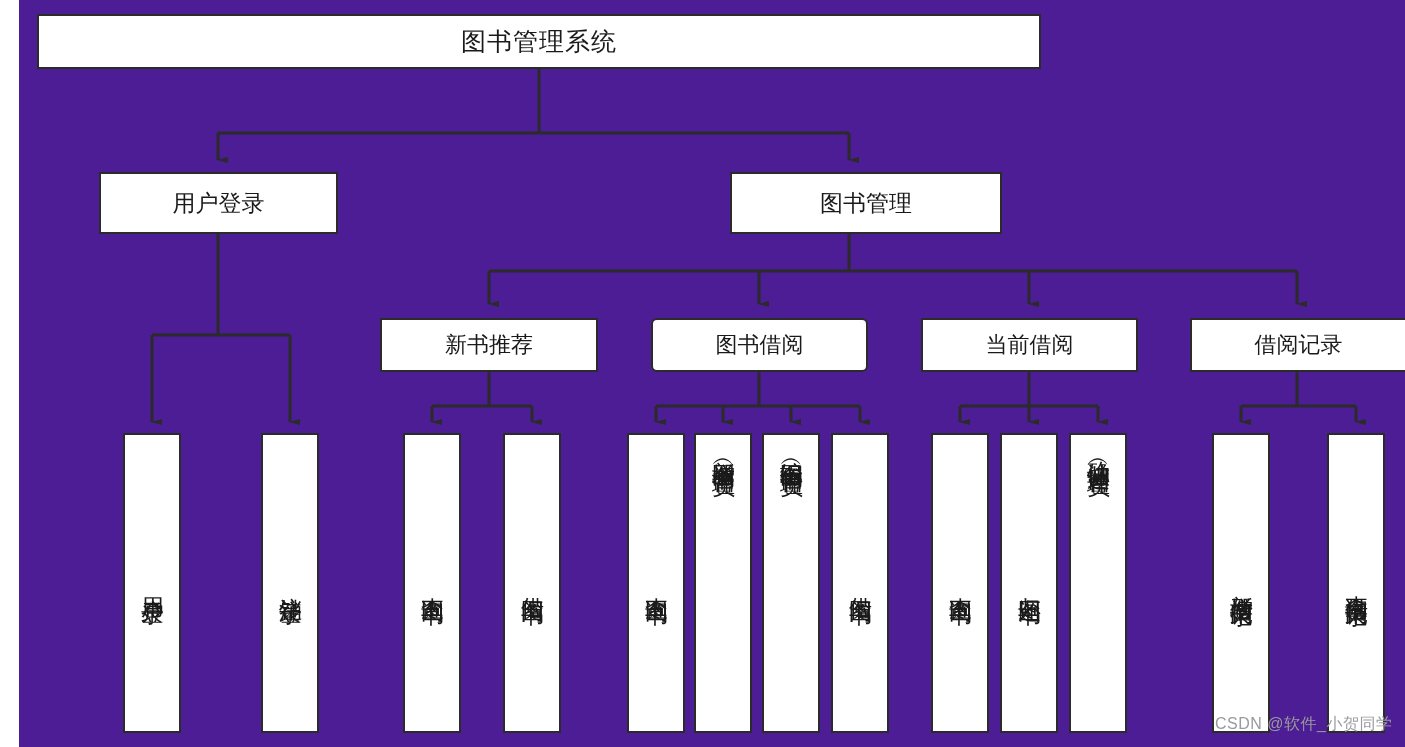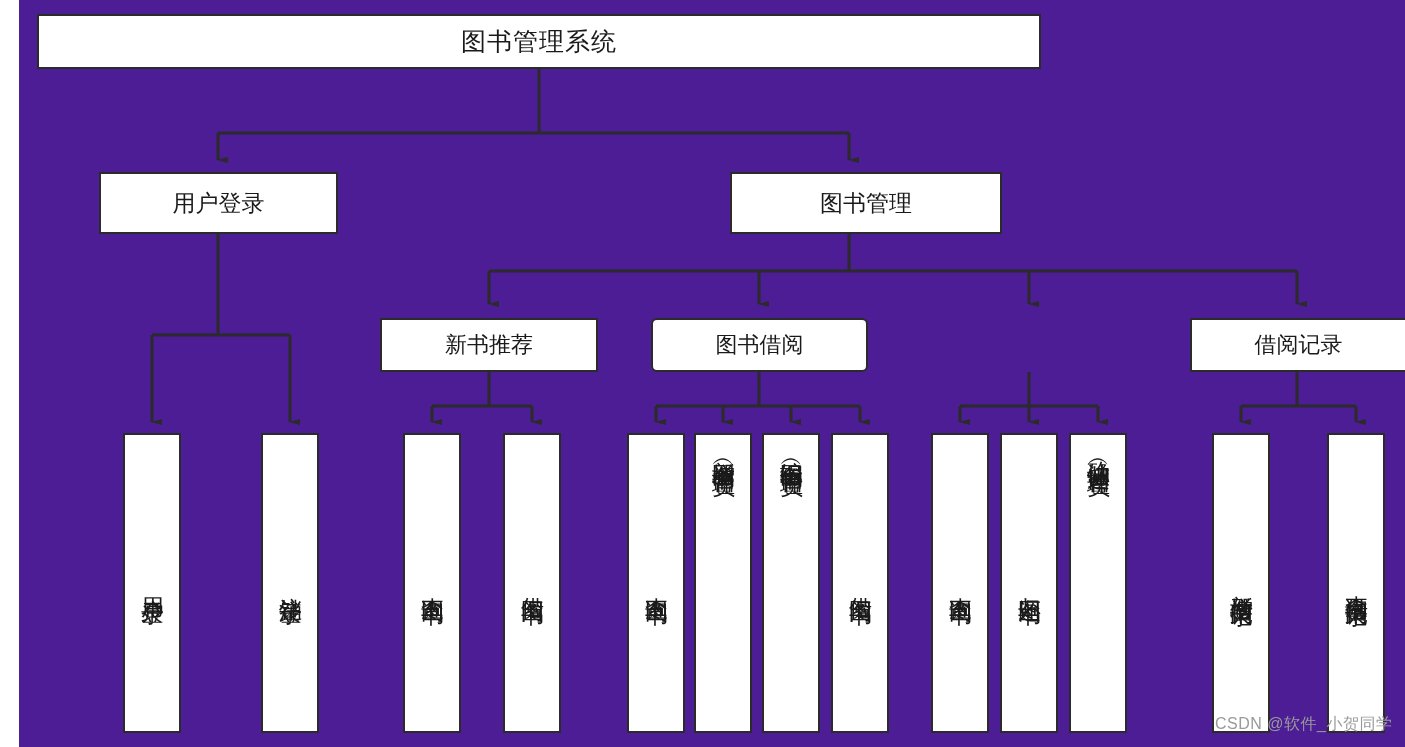--- a/index.html
+++ b/index.html
@@ -139,20 +139,23 @@
   <div class="node level2" style="left:711px; top:172px; width:272px; height:62px;">
     <span>图书管理</span>
   </div>
 
   <div class="node level3" style="left:361px; top:318px; width:218px; height:54px;">
     <span>新书推荐</span>
   </div>
   <div class="node level3" style="left:632px; top:318px; width:217px; height:54px;border-radius:6px;">
     <span>图书借阅</span>
   </div>
+  <div class="node level3" style="left:902px; top:318px; width:217px; height:54px;">
+    <span>当前借阅</span>
+  </div>
   <div class="node level3" style="left:1171px; top:318px; width:217px; height:54px;">
     <span>借阅记录</span>
   </div>
 
   <div class="node leaf center-text" style="left:104px; top:433px; width:58px; height:300px;">
     <span class="vtext">用户登录</span>
   </div>
   <div class="node leaf center-text" style="left:242px; top:433px; width:58px; height:300px;">
     <span class="vtext">注销登录</span>
   </div>

